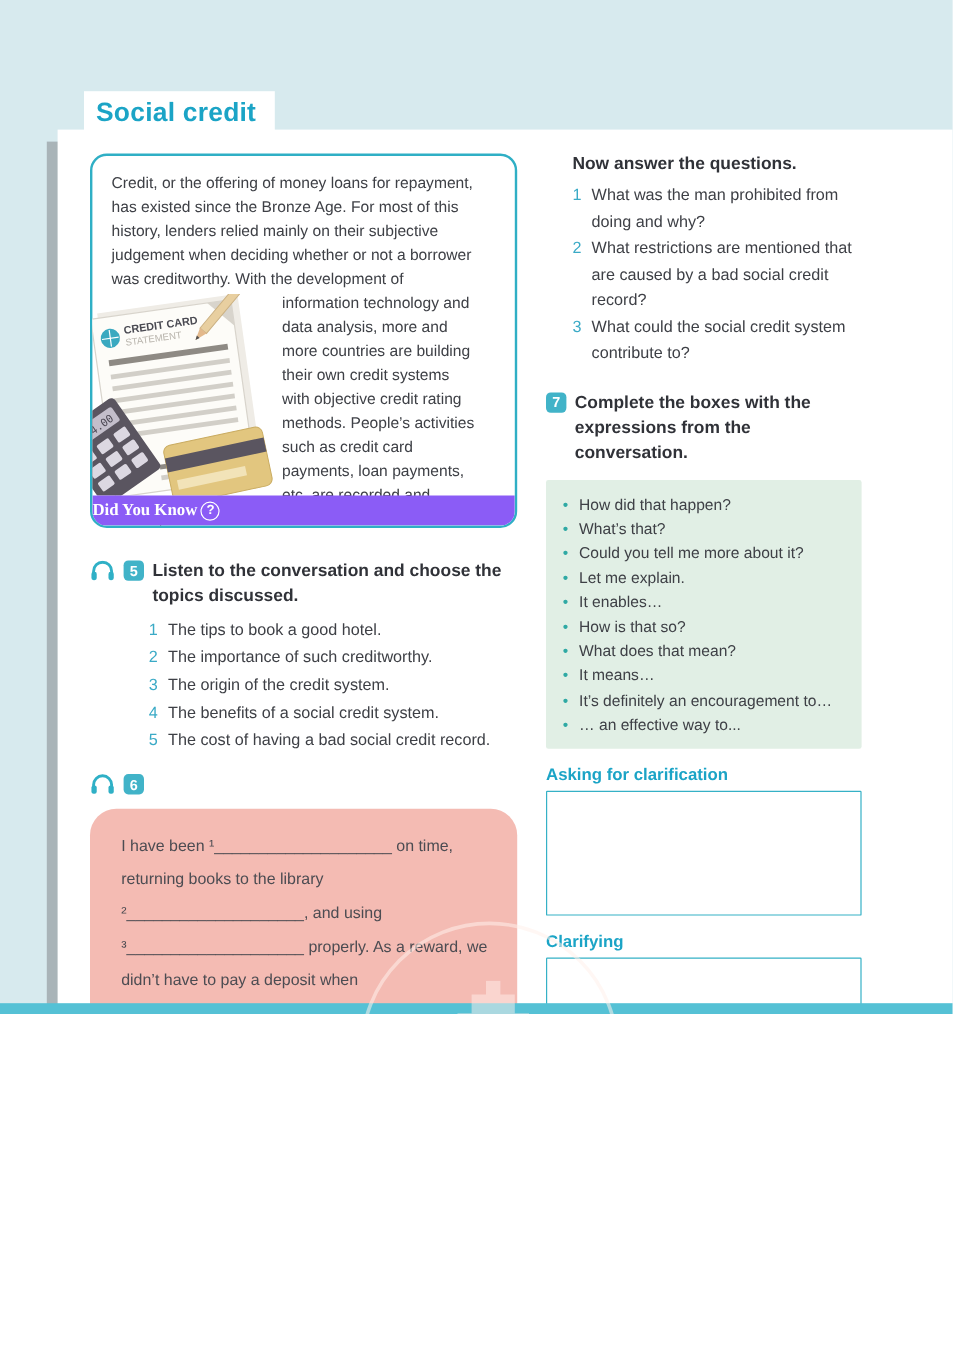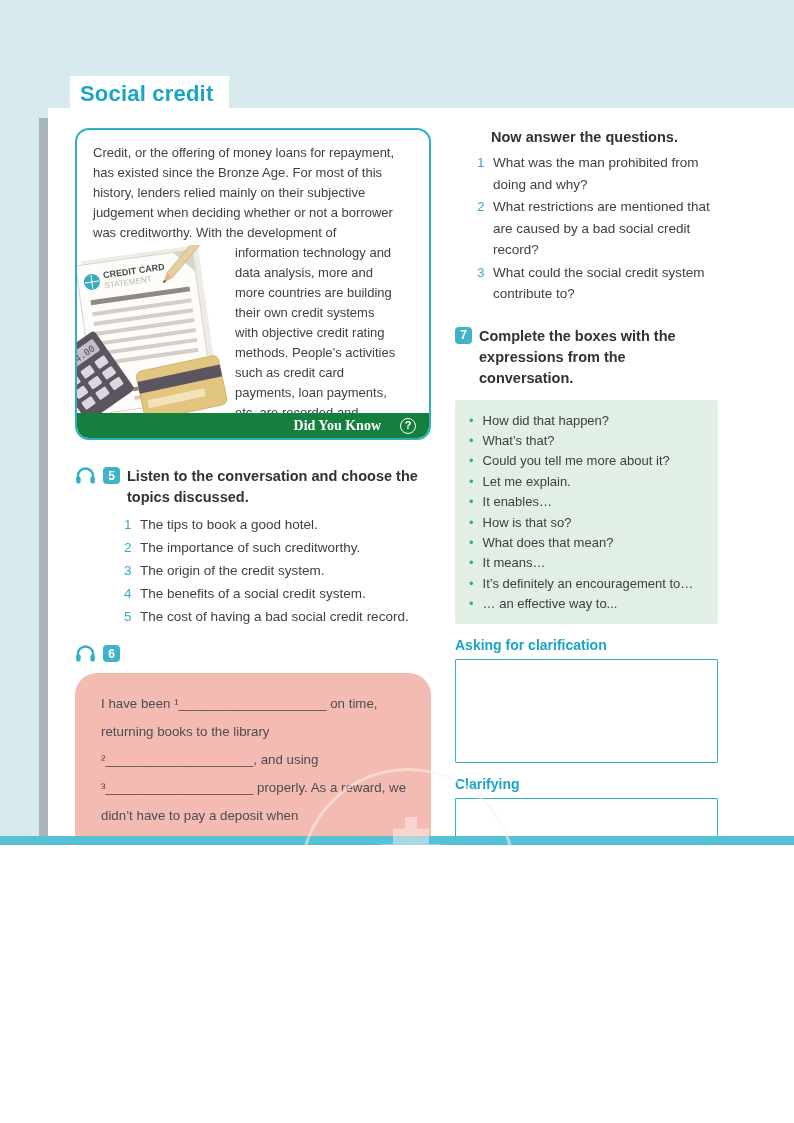--- a/index.html
+++ b/index.html
@@ -10,21 +10,21 @@
   .title-tab span { color:#1ba4c6; font-size:22px; font-weight:bold; letter-spacing:0.2px; }
 
   .panel { position:absolute; left:48px; top:108px; width:746px; height:914px; background:#ffffff; box-shadow:-9px 10px 0 0 #a9b4b8; z-index:2; }
 
   .col-left  { position:absolute; left:27px; top:20px; width:356px; }
   .col-right { position:absolute; left:407px; top:19px; width:263px; }
 
   
   .infobox { position:relative; border:2px solid #2fafc5; border-radius:14px; padding:13px 28px 38px 16px; height:312px; overflow:hidden; font-size:13px; line-height:20px; color:#3e4046; }
   .illus { float:left; width:168px; height:168px; margin:2px 6px 0 -32px; }
-  .iknow-banner { position:absolute; left:0; right:0; bottom:0; height:25px; background:#15803d; border-radius:0 0 11px 11px; display:flex; align-items:center; justify-content:flex-end; gap:19px; padding-right:13px; }
+  .iknow-banner { position:absolute; left:0; right:0; bottom:0; height:25px; background:#8b5cf6; border-radius:0 0 11px 11px; display:flex; align-items:center; gap:3px; padding-right:13px; }
   .iknow-banner .label { color:#fff; font-family:"Liberation Serif","DejaVu Serif",serif; font-weight:bold; font-size:14px; }
   .qmark { width:16px; height:16px; border:1.6px solid #fff; border-radius:50%; color:#fff; font-size:11px; font-weight:bold; display:grid; place-items:center; line-height:1; }
 
   
   .ex-header { display:flex; gap:7px; align-items:flex-start; }
   .ex5-header { margin-top:26px; }
   .ex6-header { margin-top:16px; }
   .headset { flex:0 0 auto; margin-top:1px; }
   .badge { flex:0 0 auto; width:17px; height:17px; margin-top:1px; background:#41b3c8; color:#fff; border-radius:4px; font-size:12px; font-weight:bold; display:grid; place-items:center; }
   .ex-title { font-size:14.5px; font-weight:bold; color:#303238; line-height:21px; width:300px; }
@@ -37,21 +37,21 @@
   ul.q-list .num { color:#3aaac6; min-width:8px; }
 
   
   .bubble { position:relative; margin-top:7px; background:#f4bbb3; border-radius:22px; padding:17px 24px 12px 26px; font-size:13.3px; line-height:28px; color:#4c4c52; min-height:225px; }
   .bubble-tail { position:absolute; left:103px; bottom:-52px; }
   .speaker-row { position:relative; height:120px; }
   .avatar { position:absolute; left:-4px; top:2px; width:98px; height:98px; border-radius:50%; overflow:hidden; background:#e3cdc2; }
   .speaker-name { position:absolute; left:112px; top:78px; font-size:13px; font-weight:bold; color:#33353a; }
 
   
-  .q-title { font-size:14.5px; font-weight:bold; color:#303238; line-height:21px; margin-left:36px; }
+  .q-title { font-size:14.5px; font-weight:bold; color:#303238; line-height:21px; margin-left:22px; }
   .ex7-header { margin-top:21px; }
   .greenbox { background:#e1efe5; border-radius:2px; padding:11px 10px 9px 14px; margin:11px 0 0 0; }
   .greenbox ul { list-style:none; }
   .greenbox li { display:flex; gap:9px; font-size:13px; color:#3e4046; line-height:20.4px; }
   .greenbox .bullet { color:#2fa9a4; font-size:13px; }
   .ans-label { color:#1ba4c6; font-size:14px; font-weight:bold; margin:13px 0 6px 0; }
   .ans-box { height:104px; border:1.5px solid #35b1c6; background:#fff; border-radius:1px; }
 
   
   .footer-pagenum { position:absolute; left:72px; top:1046px; font-size:16px; font-weight:bold; color:#222428; z-index:3; }

